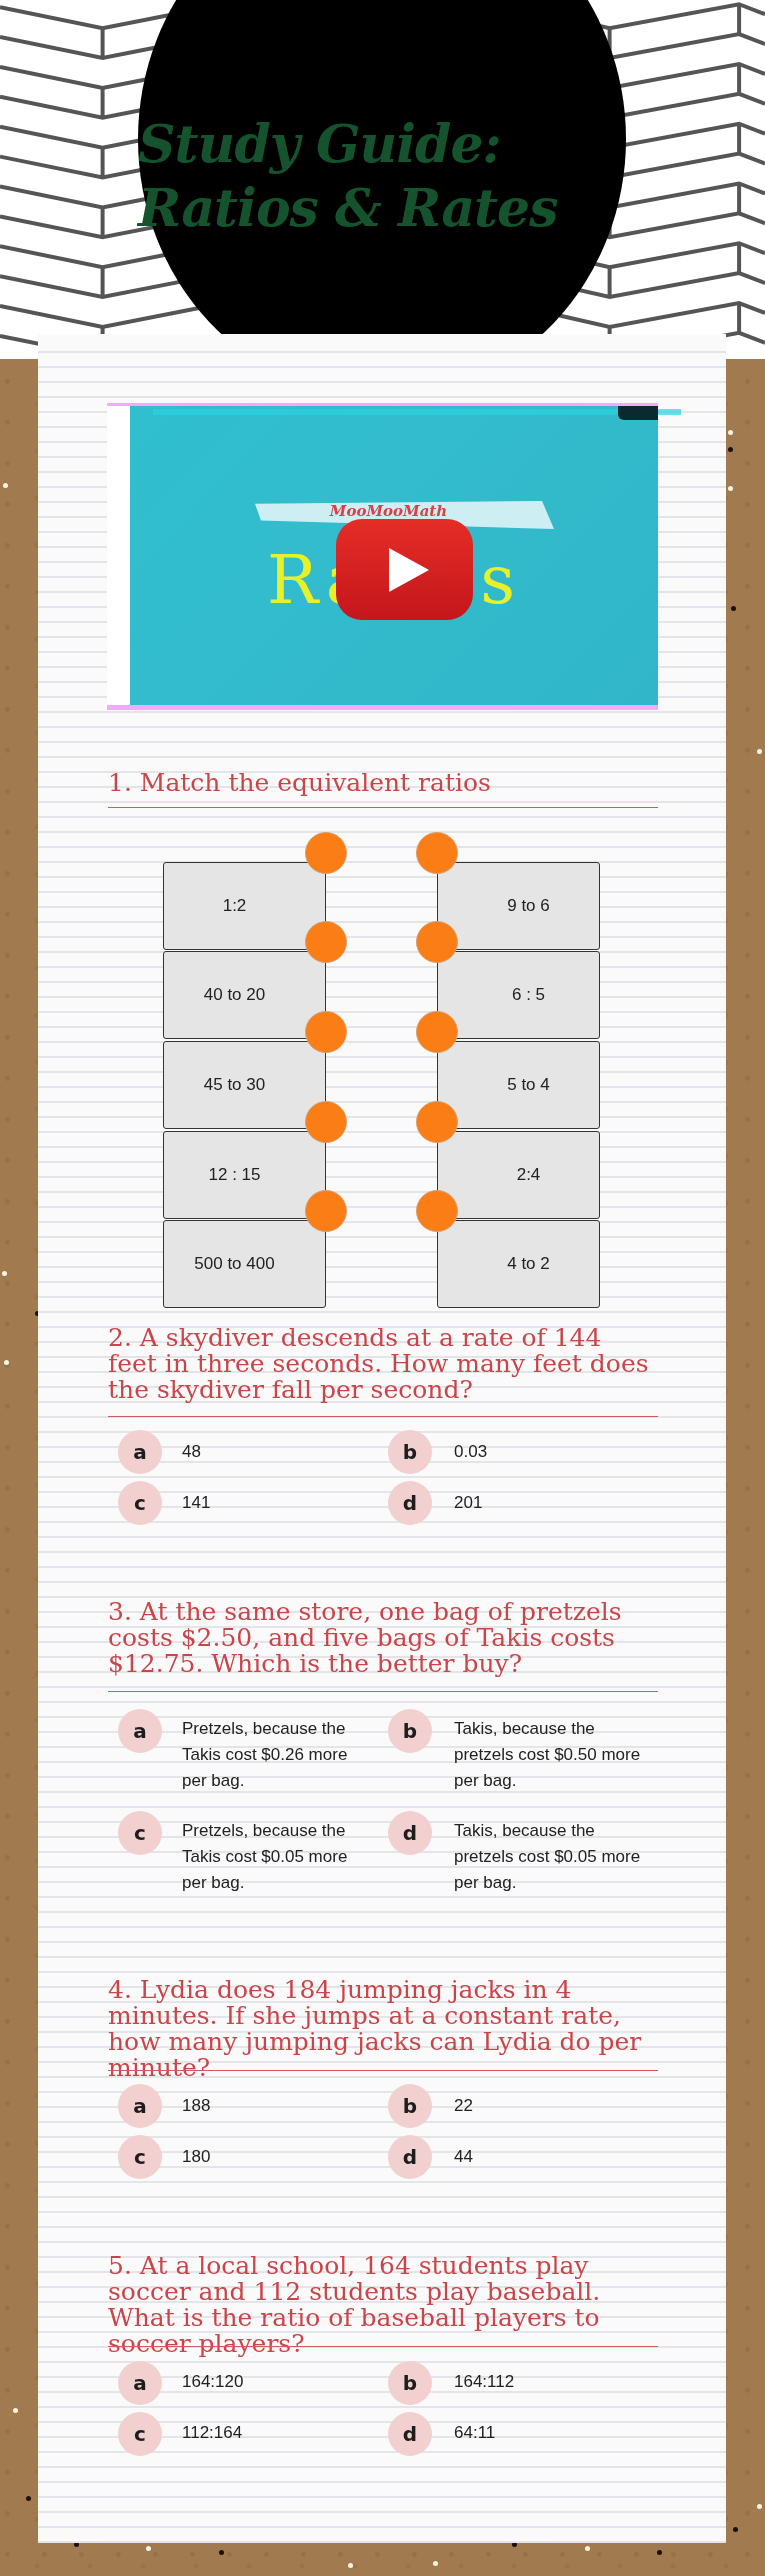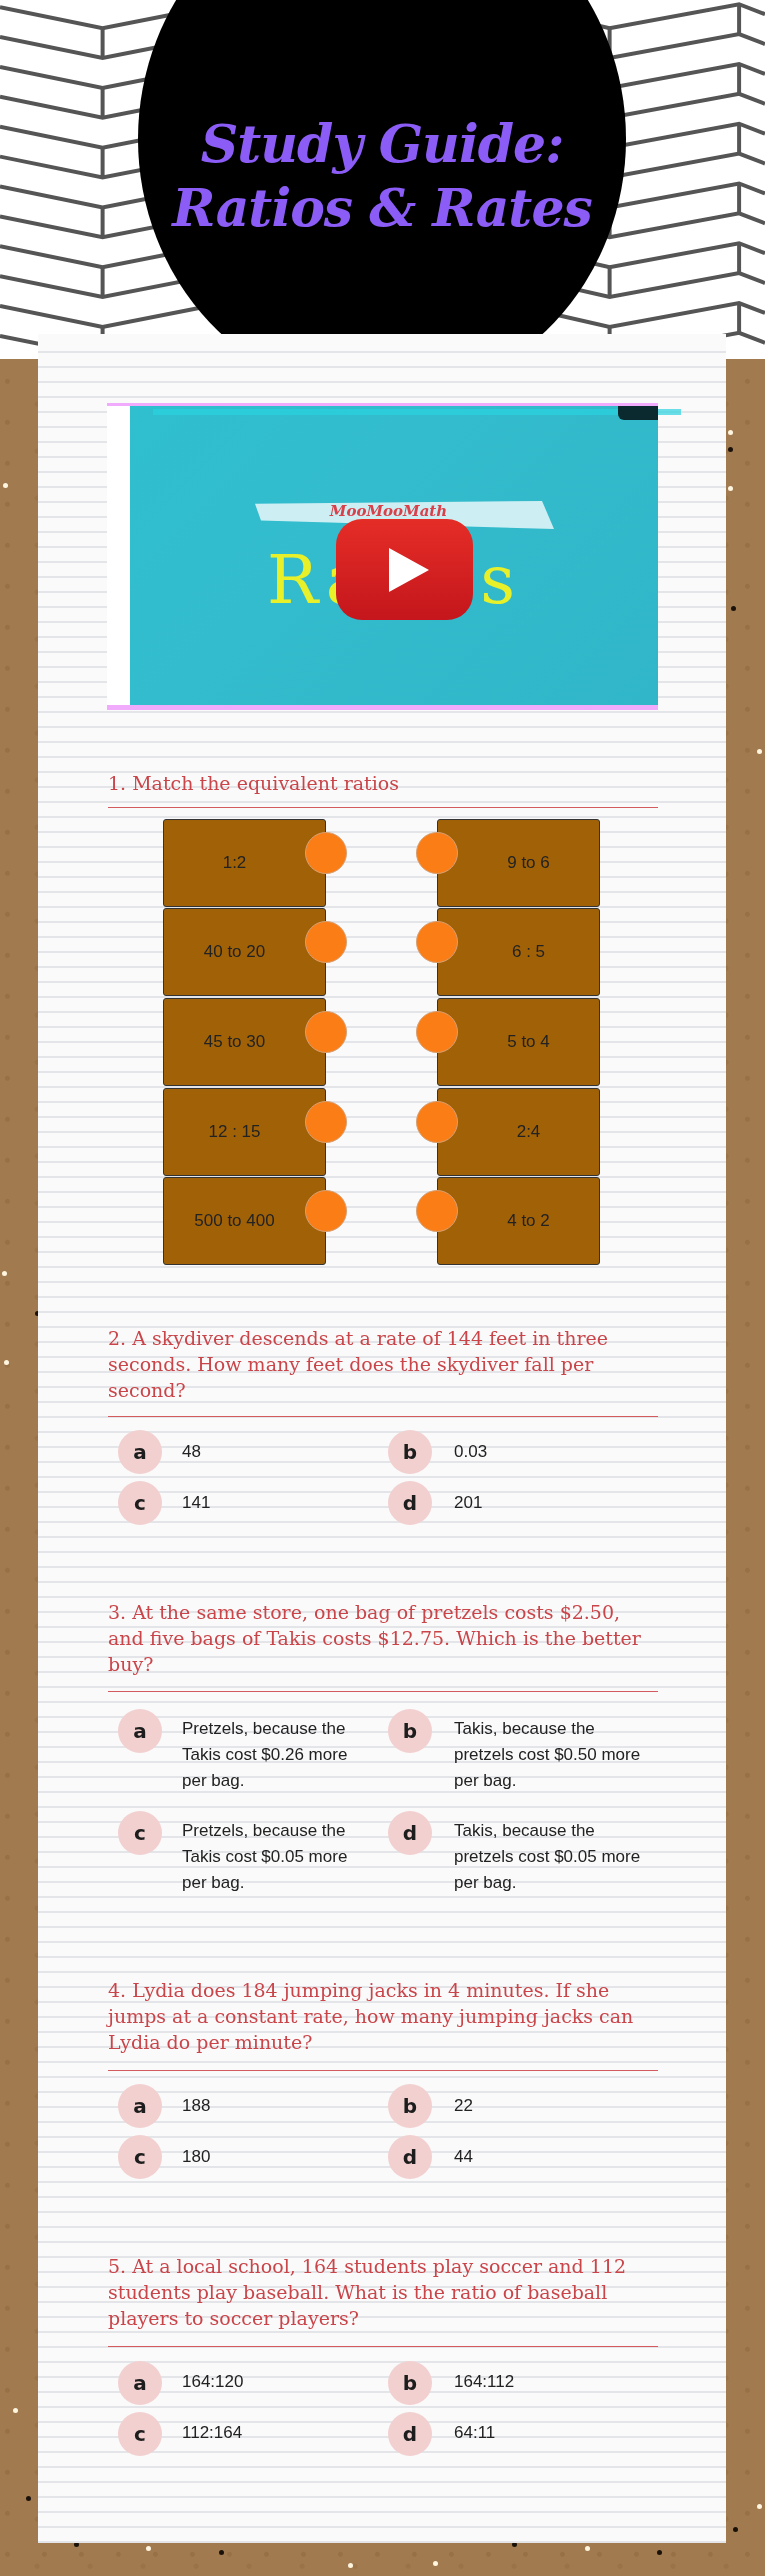--- a/index.html
+++ b/index.html
@@ -10,22 +10,22 @@
             radial-gradient(circle at 20% 30%, rgba(120,85,45,.25) 0 2px, transparent 3px),
             radial-gradient(circle at 70% 60%, rgba(120,85,45,.2) 0 2px, transparent 3px),
             #a27a4f;
           background-size: 37px 41px, 53px 47px, auto; }
   .dot { position:absolute; width:5px; height:5px; border-radius:50%; }
   .dot.w { background:#fff6e0; }
   .dot.b { background:#1a120a; }
   .header { position:absolute; left:0; top:0; width:765px; height:359px; background:#fff; overflow:hidden; }
   .header svg { position:absolute; left:0; top:0; }
   .circle { position:absolute; left:138px; top:-120px; width:488px; height:518px; border-radius:50%; background:#000; }
-  .title { position:absolute; left:138px; top:112px; width:488px; text-align:center;
-           color:#8b5cf6; font-family:"DejaVu Serif", serif; font-style:italic; font-weight:bold;
+  .title { position:absolute; left:138px; top:112px; width:488px; text-align:left;
+           color:#14532d; font-family:"DejaVu Serif", serif; font-style:italic; font-weight:bold;
            font-size:52px; line-height:64px; letter-spacing:-1px; }
   .paper { position:absolute; left:38px; top:334px; width:688px; height:2209px;
            background-color:#fafafa;
            background-image: repeating-linear-gradient(to bottom, transparent 0 13px, #e3e5e8 13px 15px);
            background-position: 0 4px; }
   .video { position:absolute; left:107px; top:403px; width:551px; height:307px; background:#f0abfc; }
   .video .screen { position:absolute; left:23px; top:3px; width:528px; height:299px;
                    background: linear-gradient(135deg, #2fbfcf 0%, #33bccd 40%, #30b6c8 100%); }
   .video .leftstrip { position:absolute; left:0; top:3px; width:23px; height:299px; background:#fff; }
   .video .topbar { position:absolute; left:23px; top:3px; width:528px; height:6px; background:#2ad3e0; opacity:.7; }
@@ -34,25 +34,25 @@
             clip-path: polygon(0 10%, 96% 0, 100% 100%, 2% 70%); }
   .banner-txt { position:absolute; left:189px; top:96px; width:139px; text-align:center;
                 color:#d9414a; font-family:"DejaVu Serif", serif; font-style:italic; font-size:15px; font-weight:bold; }
   .vtitle { position:absolute; left:0; width:528px; top:139px; text-align:center; color:#e8f02a;
             font-family:"DejaVu Serif", serif; font-size:68px; line-height:70px; letter-spacing:6px; }
   .play { position:absolute; left:206px; top:113px; width:137px; height:101px; border-radius:26px;
           background: linear-gradient(#e52d27, #c4161c); }
   .play .tri { position:absolute; left:53px; top:29px; width:0; height:0;
                border-top:22px solid transparent; border-bottom:22px solid transparent; border-left:40px solid #fff; }
   .q-head { position:absolute; left:108px; width:550px; color:#c9454a; font-family:"DejaVu Serif", serif;
-            font-size:19px; line-height:26px; }
+            font-size:25px; line-height:26px; }
   .divider { position:absolute; left:108px; width:550px; height:1px; background:#d35a5d; }
-  .match { position:absolute; width:163px; height:88px; background:#a16207; border:1px solid #333; border-radius:3px;
+  .match { position:absolute; width:163px; height:88px; background:#e5e5e5; border:1px solid #333; border-radius:3px;
            box-sizing:border-box; display:flex; align-items:center; justify-content:center;
-           font-size:17px; color:#222; }
+           font-size:17px; color:#222;margin-top:43px; }
   .match.l { left:163px; padding-right:20px; }
   .match.r { left:437px; padding-left:20px; }
   .knob { position:absolute; width:42px; height:42px; border-radius:50%; background:#fb7d16;
           border:1.5px solid #d7a074; box-sizing:border-box; }
   .badge { position:absolute; width:44px; height:44px; border-radius:50%; background:#f2d0d0;
            display:flex; align-items:center; justify-content:center;
            font-family:"DejaVu Sans", sans-serif; font-weight:bold; font-size:20px; color:#1d1d1d; }
   .opt { position:absolute; font-size:17px; color:#222; line-height:26px; width:189px; }
 </style>
 </head>

